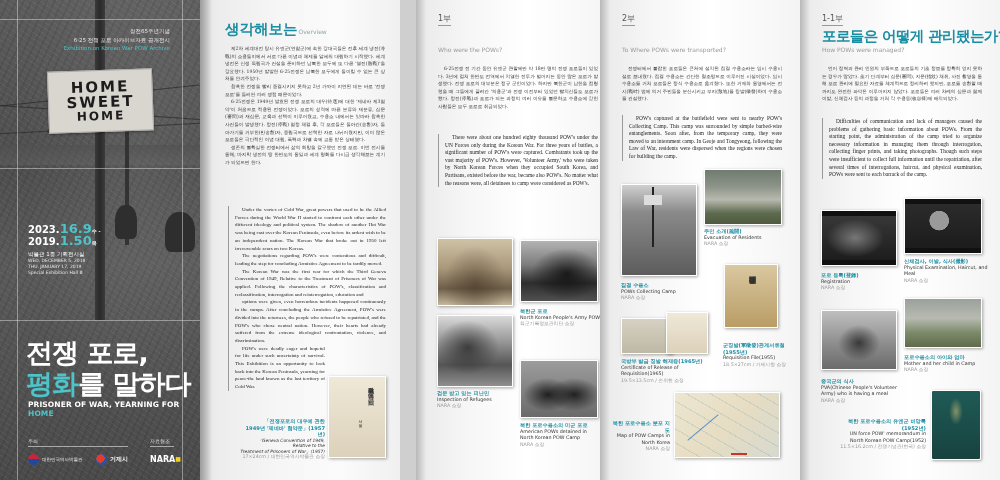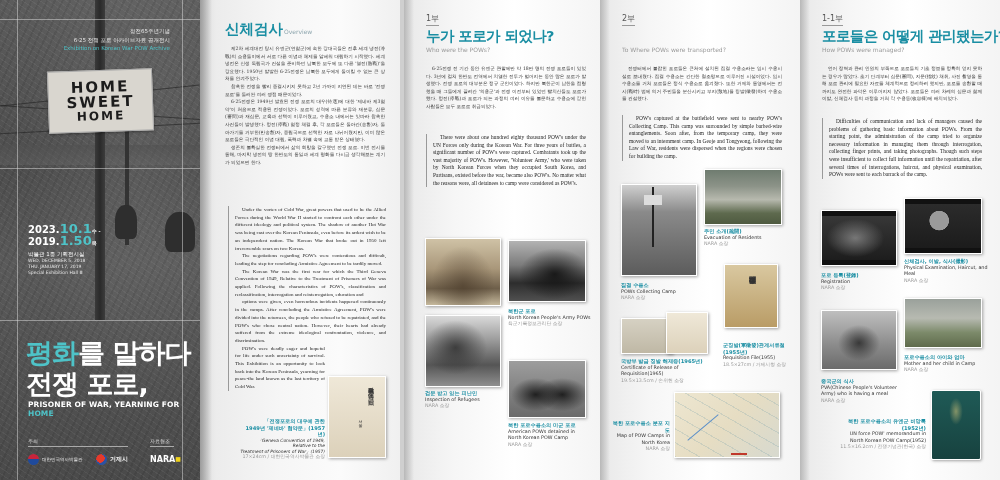--- a/index.html
+++ b/index.html
@@ -53,21 +53,21 @@
   .isdpr { position:absolute; left:150px; top:455px; color:#fff; font-weight:bold; font-size:8px; }
   .isdpr .dot { color:#f0d21a; font-size:6px; vertical-align:top; }
   .figure-person { position:absolute; border-radius:45% 45% 20% 20%; background:#2e2e2e; }
 
   
   .content { background:linear-gradient(90deg,#e9e9e9 0%,#f6f6f6 25%,#ffffff 55%,#f4f4f4 100%); }
   .content::before { content:""; position:absolute; left:0; top:0; bottom:0; width:10px;
     background:linear-gradient(90deg,#b8b8b8,rgba(220,220,220,0)); }
   #p0 { left:200px; width:200px; background:linear-gradient(90deg,#dcdcdc 0%,#ececec 8%,#f6f6f6 40%,#fbfbfb 70%,#f0f0f0 100%); }
   #p0::before { width:12px; background:linear-gradient(90deg,#9c9c9c,rgba(220,220,220,0)); }
-  #p1 { left:404px; width:200px; }
+  #p1 { left:416px; width:200px; }
   #p2 { left:600px; width:200px; }
   #p3 { left:800px; width:200px; }
 
   .part-no { position:absolute; left:22px; top:13px; font-size:8px; color:#555; padding-bottom:1px; border-bottom:1px solid #999; }
   .sec-title { position:absolute; left:22px; top:27px; font-size:14.5px; font-weight:bold; color:#1a8ea3; letter-spacing:-0.6px; white-space:nowrap; }
   .sec-sub { position:absolute; left:22px; top:46px; font-size:6px; color:#9a9a9a; }
   .ov-title { position:absolute; left:25px; top:20px; color:#1a8ea3; font-size:14.5px; font-weight:bold; }
   .ov-title small { font-size:6px; color:#8ea6ae; font-weight:normal; margin-left:1px; }
 
   .ko-para { position:absolute; font-family:"DejaVu Serif", serif; font-size:4.6px; line-height:7.6px; color:#333; text-align:justify; text-indent:6px; }
@@ -151,51 +151,51 @@
   <div class="gridline-h" style="top:168px;"></div>
   <div class="gridline-h" style="top:320px;"></div>
 
   <div class="cover-head">
     <div>정전65주년기념</div>
     <div>6·25 전쟁 포로 아카이브자료 공개전시</div>
     <div class="en">Exhibition on Korean War POW Archive</div>
   </div>
 
   <div class="dates">
-    <div class="row"><span>2023.</span><span class="big">10.1</span><span class="dow">수 -</span></div>
+    <div class="row"><span>2023.</span><span class="big">16.9</span><span class="dow">수 -</span></div>
     <div class="row"><span>2019.</span><span class="big">1.50</span><span class="dow">목</span></div>
     <div class="hall">박물관 1층 기획전시실</div>
     <div class="hall-en">WED. DECEMBER 5, 2018</div>
     <div class="hall-en">THU. JANUARY 17, 2019</div>
     <div class="hall-en">Special Exhibition Hall Ⅲ</div>
   </div>
 
   <div class="title-ko">
+    <div>전쟁 포로,</div>
     <div><span class="accent">평화</span><span>를 말하다</span></div>
-    <div>전쟁 포로,</div>
   </div>
   <div class="title-en"><span>PRISONER OF WAR, YEARNING FOR </span><span class="accent">HOME</span></div>
 
   <div class="host-label">주최</div>
   <div class="sponsor-label">자료협조</div>
   <div class="footer-line"></div>
   <div class="footer-line2"></div>
   <div class="logo" style="left:28px;">
     <span class="logo-mark mark-taegeuk"></span>
     <span>대한민국역사박물관</span>
   </div>
   <div class="logo" style="left:96px;">
     <span class="logo-mark mark-geoje"></span>
     <span style="font-size:6px;font-weight:bold;">거제시</span>
   </div>
   <div class="isdpr"><span>NARA</span><span class="dot">■</span></div>
 </div>
 
 <div class="panel content" id="p0">
-  <div class="ov-title"><span>신체검사</span><small>Overview</small></div>
+  <div class="ov-title"><span>생각해보는</span><small>Overview</small></div>
 
   <div class="ko-para" style="left:25px;top:45px;width:160px;">
     <p>제2차 세계대전 당시 유엔군(연합군)에 속한 강대국들은 전후 세계 냉전(冷戰)의 소용돌이에서 서로 다른 이념과 체제를 앞세워 대립하기 시작했다. 세계 냉전은 신생 독립국가 건설을 준비하던 남북한 모두에 또 다른 '열전(熱戰)'을 강요했다. 1950년 발발한 6·25전쟁은 남북한 모두에게 돌이킬 수 없는 큰 상처를 안겨주었다.</p>
     <p>참혹한 전쟁을 빨리 종결시키지 못하고 2년 가까이 지연된 데는 바로 '전쟁 포로'를 둘러싼 여러 쟁점 때문이었다.</p>
     <p>6·25전쟁은 1949년 발효된 전쟁 포로의 대우(待遇)에 대한 '제네바 제3협약'이 처음으로 적용된 전쟁이었다. 포로의 성격에 따른 분류와 재분류, 심문(審問)과 재심문, 교육과 선택이 이루어졌고, 수용소 내에서는 잇따라 참혹한 사건들이 발생했다. 정전(停戰) 협정 체결 후, 각 포로들은 돌아간(송환)자, 돌아가기를 거부한(반송환)자, 중립국으로 선택한 자로 나뉘어졌지만, 이미 많은 포로들은 극단적인 이념 대립, 폭력과 차별 속에 고통 받은 상태였다.</p>
     <p>생존의 불확실한 전쟁터에서 삶의 희망을 갈구했던 전쟁 포로. 이번 전시를 통해, 마지막 냉전의 땅 한반도의 통일과 세계 평화를 다시금 생각해보는 계기가 되었으면 한다.</p>
   </div>
 
   <div class="en-block" style="left:28px;top:206px;width:158px;font-size:5px;line-height:7.7px;">
     <p>Under the vortex of Cold War, great powers that used to be the Allied Forces during the World War II started to confront each other under the different ideology and political system. The shadow of another Hot War was being cast over the Korean Peninsula, even before its ardent wish to be an independent nation. The Korean War that broke out in 1950 left irrecoverable scars on two Koreas.</p>
@@ -213,21 +213,20 @@
     <div class="ko">「전쟁포로의 대우에 관한</div>
     <div class="ko">1949년 '제네바' 협약문」(1957년)</div>
     <div style="font-style:italic;font-size:4.4px;line-height:5.5px;">「Geneva Convention of 1949, Relative to the</div>
     <div style="font-style:italic;font-size:4.4px;line-height:5.5px;">Treatment of Prisoners of War」(1957)</div>
     <div class="src">17×24cm / 대한민국역사박물관 소장</div>
   </div>
 </div>
 
 <div class="panel content" id="p1">
   <div class="part-no">1부</div>
-  <div class="sec-title">누가 포로가 되었나?</div>
   <div class="sec-sub">Who were the POWs?</div>
 
   <div class="ko-para" style="left:22px;top:65px;width:160px;">6·25전쟁 전 기간 동안 유엔군 관할에만 약 18만 명의 전쟁 포로들이 있었다. 3년에 걸쳐 한반도 전역에서 치열한 전투가 벌어지는 동안 많은 포로가 발생했다. 전쟁 포로의 대부분은 정규 군인이었다. 하지만 북한군이 남한을 점령했을 때 그들에게 끌려간 '의용군'과 전쟁 이전부터 있었던 빨치산들도 포로가 됐다. 정전(停戰)과 포로가 되는 과정의 여러 이유를 불문하고 수용소에 갇힌 사람들은 모두 포로로 취급되었다.</div>
   <div class="en-block" style="left:22px;top:134px;width:160px;">
       <p>There were about one hundred eighty thousand POW's under the UN Forces only during the Korean War. For three years of battles, a significant number of POW's were captured. Combatants took up the vast majority of POW's. However, 'Volunteer Army,' who were taken by North Korean Forces when they occupied South Korea, and Partisans, existed before the war, became also POW's. No matter what the reasons were, all detainees to camp were considered as POW's.</p>
     </div>
 
   <div class="photo sepia" style="left:21px;top:238px;width:76px;height:68px;"></div>
   <div class="cap" style="left:21px;top:316px;width:85px;">
     <div class="ko">빨치산 포로</div>

